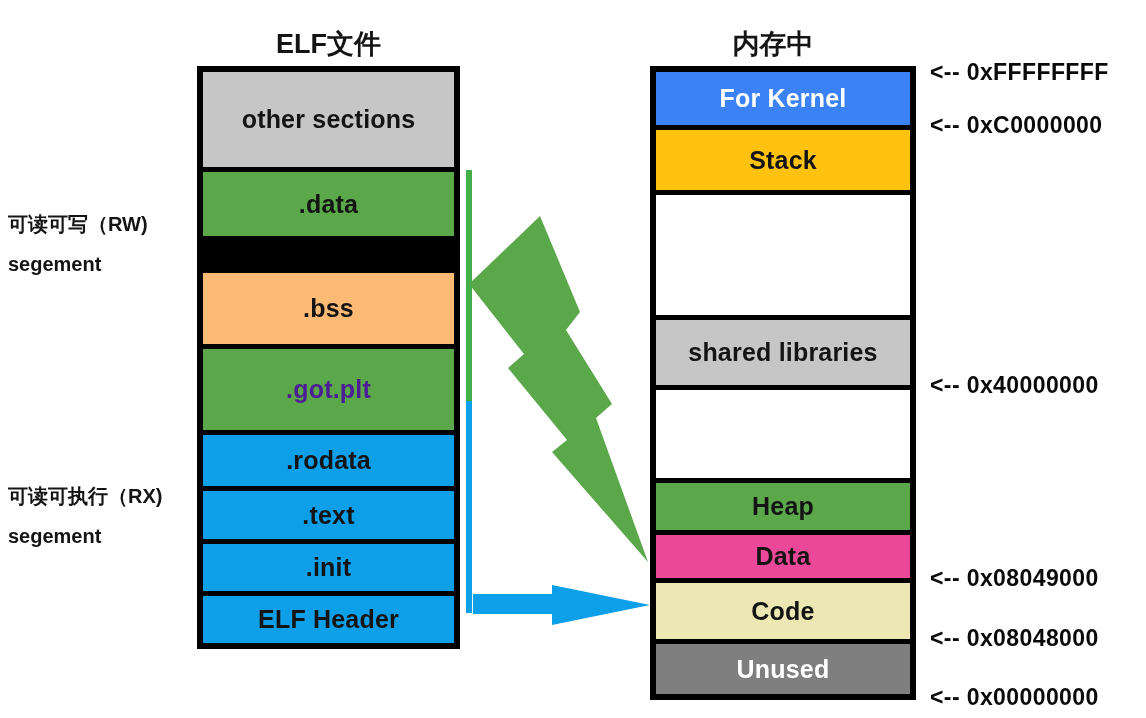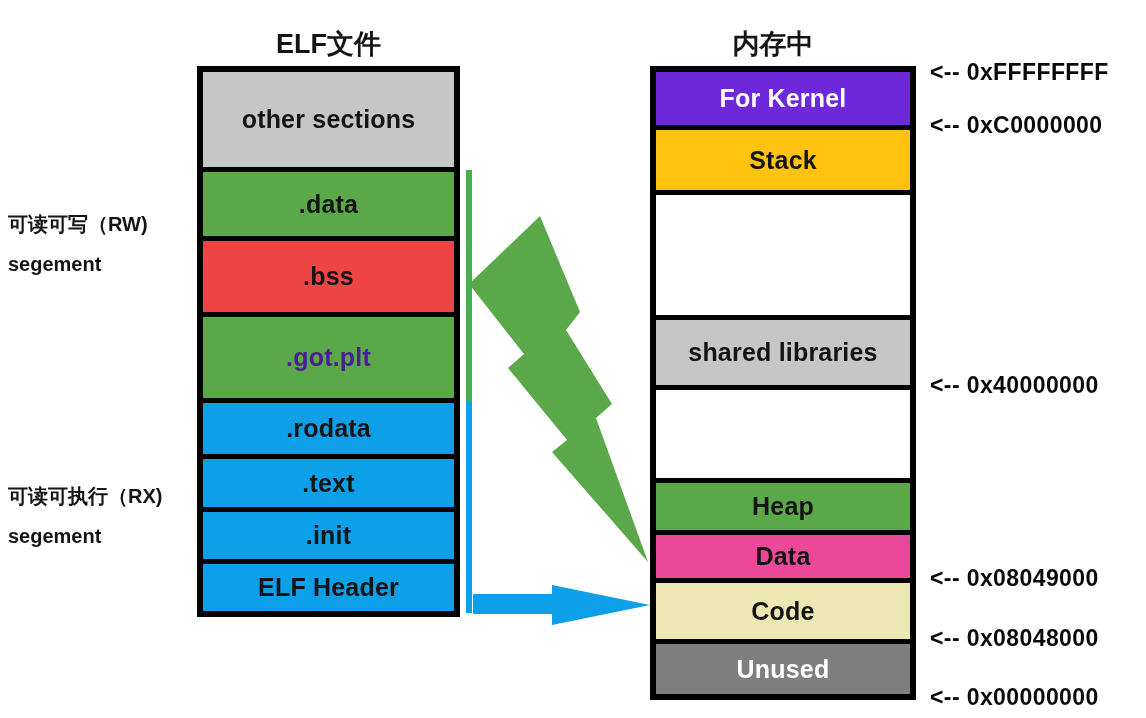--- a/index.html
+++ b/index.html
@@ -33,29 +33,29 @@
     <div>segement</div>
   </div>
   <div class="anno anno-rx">
     <div>可读可执行（RX)</div>
     <div>segement</div>
   </div>
 
   <div class="stack-col" id="elf-box">
       <div class="box" style="height: 95px; background: rgb(198, 198, 198); color: rgb(20, 20, 20);">other sections</div>
       <div class="box" style="height: 64px; background: rgb(90, 168, 74); color: rgb(20, 20, 20);">.data</div>
-      <div class="box" style="height: 71px; background: #ef4444; color: rgb(20, 20, 20);">.bss</div>
+      <div class="box" style="height: 71px; background: #fdba74; color: rgb(20, 20, 20); margin-top: 32px;">.bss</div>
       <div class="box" style="height: 81px; background: rgb(90, 168, 74); color: #4c1d95;">.got.plt</div>
       <div class="box" style="height: 51px; background: rgb(13, 159, 231); color: rgb(20, 20, 20);">.rodata</div>
       <div class="box" style="height: 48px; background: rgb(13, 159, 231); color: rgb(20, 20, 20);">.text</div>
       <div class="box" style="height: 47px; background: rgb(13, 159, 231); color: rgb(20, 20, 20);">.init</div>
       <div class="box" style="height: 47px; background: rgb(13, 159, 231); color: rgb(20, 20, 20);">ELF Header</div>
     </div>
   <div class="stack-col" id="mem-box">
-      <div class="box" style="height: 53px; background: #6d28d9; color: rgb(255, 255, 255);">For Kernel</div>
+      <div class="box" style="height: 53px; background: #3b82f6; color: rgb(255, 255, 255);">For Kernel</div>
       <div class="box" style="height: 60px; background: rgb(255, 194, 14); color: rgb(20, 20, 20);">Stack</div>
       <div class="box" style="height: 120px; background: rgb(255, 255, 255); color: rgb(20, 20, 20);"></div>
       <div class="box" style="height: 65px; background: rgb(198, 198, 198); color: rgb(20, 20, 20);">shared libraries</div>
       <div class="box" style="height: 88px; background: rgb(255, 255, 255); color: rgb(20, 20, 20);"></div>
       <div class="box" style="height: 47px; background: rgb(90, 168, 74); color: rgb(20, 20, 20);">Heap</div>
       <div class="box" style="height: 43px; background: #ec4899; color: rgb(20, 20, 20);">Data</div>
       <div class="box" style="height: 56px; background: rgb(237, 231, 179); color: rgb(20, 20, 20);">Code</div>
       <div class="box" style="height: 50px; background: rgb(127, 127, 127); color: rgb(255, 255, 255);">Unused</div>
     </div>
 

